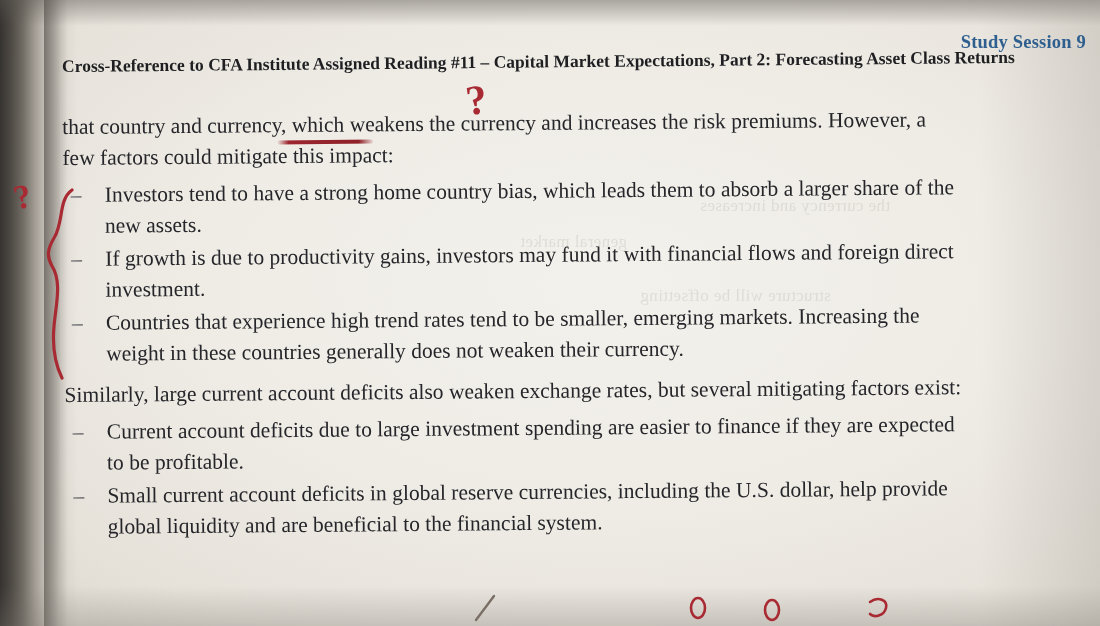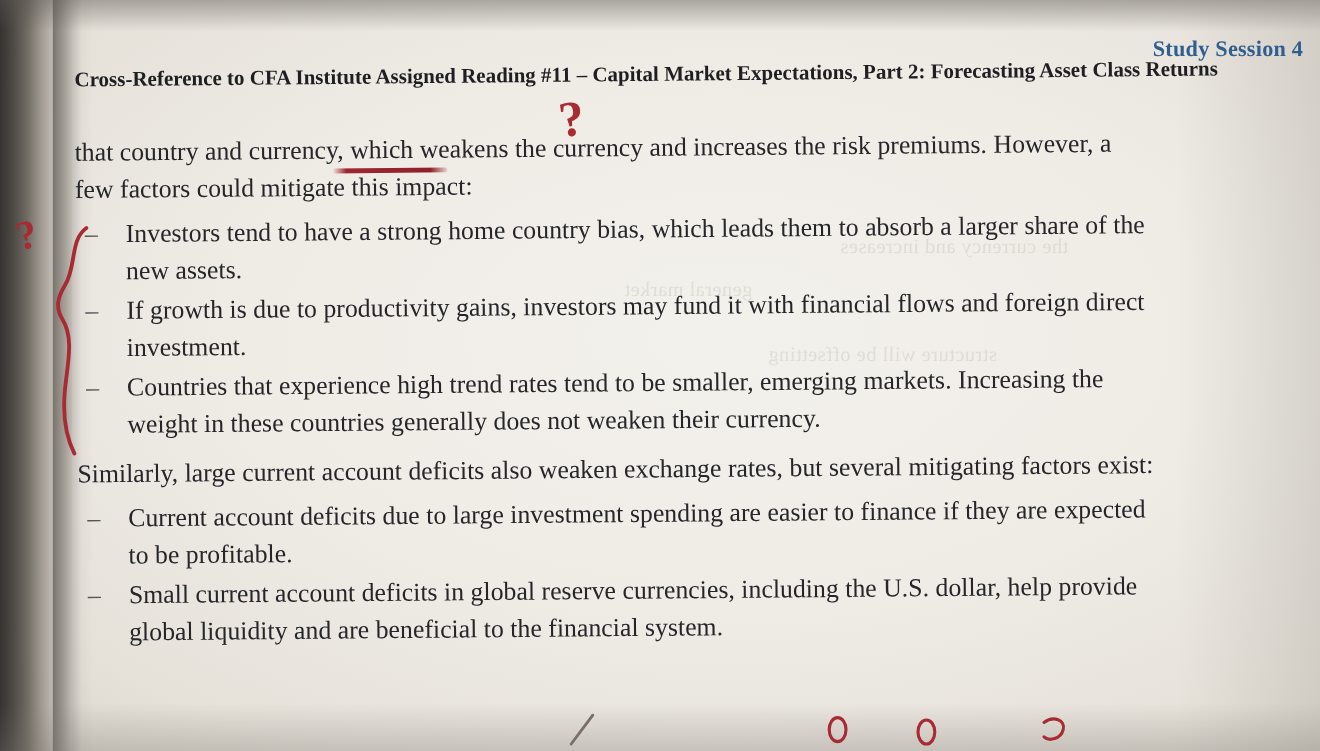--- a/index.html
+++ b/index.html
@@ -186,21 +186,21 @@
   <div id="spine"></div>
   <div id="spine-inner"></div>
   <div id="top-shadow"></div>
   <div id="bottom-shadow"></div>
   <div id="right-shade"></div>
 
   <div class="bleed" style="left:700px; top:196px;">the currency and increases</div>
   <div class="bleed" style="left:640px; top:286px;">structure will be offsetting</div>
   <div class="bleed" style="left:520px; top:232px;">general market</div>
 
-  <div id="study-session">Study Session 4</div>
+  <div id="study-session">Study Session 9</div>
   <div id="xref">Cross-Reference to CFA Institute Assigned Reading #11 – Capital Market Expectations, Part 2: Forecasting Asset Class Returns</div>
 
   <div id="body">
 
     <p class="para">that country and currency, which weakens the currency and increases the risk premiums. However, a few factors could mitigate this impact:</p>
 
     <ul class="bullets indent-group">
       <li>
         <span class="dash">–</span>
         <span>Investors tend to have a strong home country bias, which leads them to absorb a larger share of the new assets.</span>

